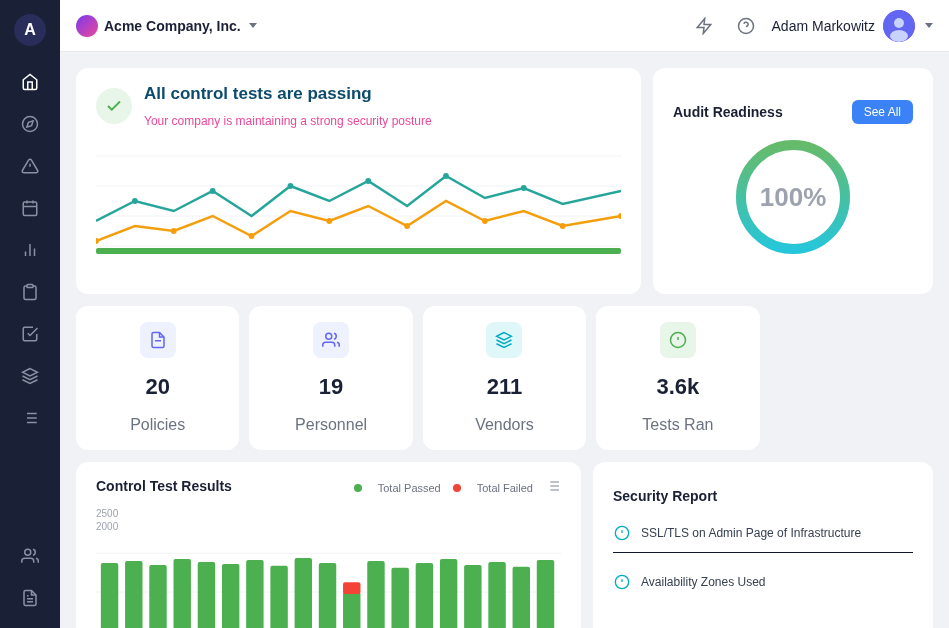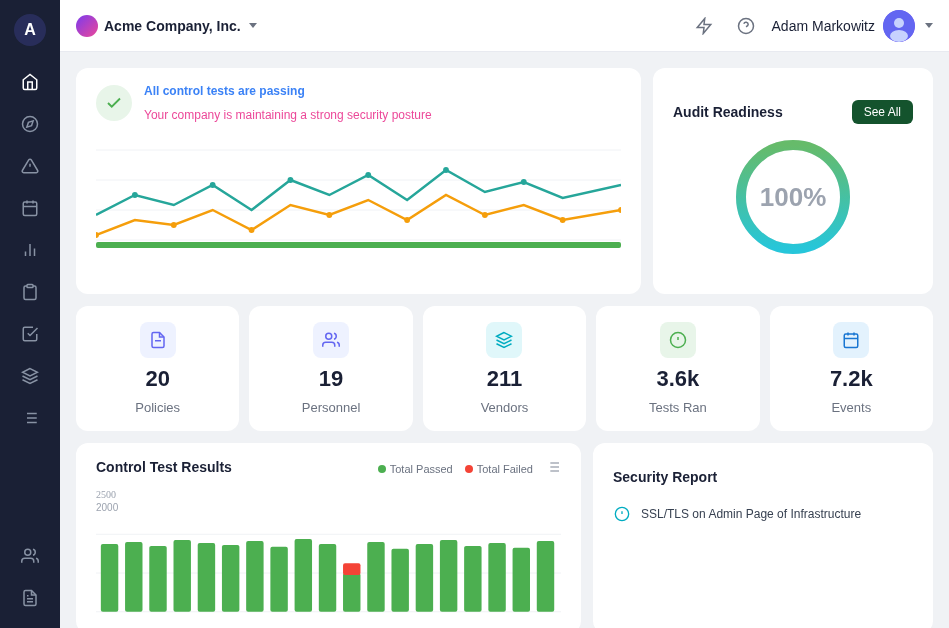--- a/index.html
+++ b/index.html
@@ -150,23 +150,23 @@
       border-radius: 50%;
       background: #e8f5e9;
       display: flex;
       align-items: center;
       justify-content: center;
       color: #4caf50;
       font-size: 16px;
       flex-shrink: 0;
     }
     .status-text h2 {
-      font-size: 12px;
+      font-size: 17px;
       font-weight: 700;
-      color: #3b82f6;
+      color: #0c4a6e;
     }
     .status-text p {
       font-size: 12px;
       color: #ec4899;
       margin-top: 10px;
     }
     .chart-area {
       flex: 1;
       min-height: 120px;
       position: relative;
@@ -191,21 +191,21 @@
       justify-content: space-between;
       width: 100%;
       margin-bottom: 8px;
     }
     .audit-title {
       font-size: 14px;
       font-weight: 600;
       color: #1a2035;
     }
     .see-all-btn {
-      background: #14532d;
+      background: #3b82f6;
       color: #fff;
       border: none;
       border-radius: 6px;
       padding: 5px 12px;
       font-size: 12px;
       cursor: pointer;
       font-weight: 500;
     }
     .donut-container {
       position: relative;
@@ -233,21 +233,21 @@
       grid-template-columns: repeat(5, 1fr);
       gap: 10px;
     }
     .stat-card {
       background: #fff;
       border-radius: 12px;
       padding: 16px;
       display: flex;
       flex-direction: column;
       align-items: center;
-      gap: 8px;
+      gap: 16px;
     }
     .stat-icon {
       width: 36px;
       height: 36px;
       border-radius: 8px;
       background: #eef2ff;
       display: flex;
       align-items: center;
       justify-content: center;
       color: #6366f1;
@@ -256,21 +256,21 @@
     .stat-icon.green { background: #e8f5e9; color: #4caf50; }
     .stat-icon.teal { background: #e0f7fa; color: #00acc1; }
     .stat-icon.blue { background: #e3f2fd; color: #1976d2; }
     .stat-icon.indigo { background: #eef2ff; color: #6366f1; }
     .stat-value {
       font-size: 22px;
       font-weight: 700;
       color: #1a2035;
     }
     .stat-label {
-      font-size: 13px;
+      font-size: 16px;
       color: #6b7280;
     }
 
     
     .bottom-row {
       display: grid;
       grid-template-columns: 1fr 340px;
       gap: 12px;
     }
 
@@ -295,21 +295,21 @@
     .legend {
       display: flex;
       gap: 12px;
       font-size: 11px;
       color: #6b7280;
       align-items: center;
     }
     .legend-item {
       display: flex;
       align-items: center;
-      gap: 4px;
+      gap: 16px;
     }
     .legend-dot {
       width: 8px;
       height: 8px;
       border-radius: 50%;
     }
     .legend-dot.green { background: #4caf50; }
     .legend-dot.red { background: #f44336; }
     .control-menu-icon {
       color: #9ca3af;
@@ -611,32 +611,20 @@
           <svg width="18" height="18" viewBox="0 0 24 24" fill="none" stroke="currentColor" stroke-width="2">
             <circle cx="12" cy="12" r="10"></circle>
             <line x1="12" y1="8" x2="12" y2="12"></line>
             <line x1="12" y1="16" x2="12.01" y2="16"></line>
           </svg>
         </div>
         <span class="stat-value">3.6k</span>
         <span class="stat-label">Tests Ran</span>
       </div>
 
-      <div class="stat-card">
-        <div class="stat-icon blue">
-          <svg width="18" height="18" viewBox="0 0 24 24" fill="none" stroke="currentColor" stroke-width="2">
-            <rect x="3" y="4" width="18" height="18" rx="2" ry="2"></rect>
-            <line x1="16" y1="2" x2="16" y2="6"></line>
-            <line x1="8" y1="2" x2="8" y2="6"></line>
-            <line x1="3" y1="10" x2="21" y2="10"></line>
-          </svg>
-        </div>
-        <span class="stat-value">7.2k</span>
-        <span class="stat-label">Events</span>
-      </div>
     </div>
 
     <div class="bottom-row">
 
       <div class="control-card">
         <div class="control-header">
           <span class="control-title">Control Test Results</span>
           <div style="display:flex;align-items:center;gap:12px;">
             <div class="legend">
               <div class="legend-item">
@@ -654,21 +642,21 @@
                 <line x1="8" y1="12" x2="21" y2="12"></line>
                 <line x1="8" y1="18" x2="21" y2="18"></line>
                 <line x1="3" y1="6" x2="3.01" y2="6"></line>
                 <line x1="3" y1="12" x2="3.01" y2="12"></line>
                 <line x1="3" y1="18" x2="3.01" y2="18"></line>
               </svg>
             </div>
           </div>
         </div>
         <div style="position:relative;">
-          <div style="font-size:10px;color:#9ca3af;margin-bottom:2px;font-family:Liberation Serif, serif;">2500</div>
+          <div style="font-size:10px;color:#9ca3af;margin-bottom:2px;">2500</div>
           <div style="font-size:10px;color:#9ca3af;margin-bottom:20px;">2000</div>
           <svg viewBox="0 0 480 80" width="100%" height="80">
 
             <line x1="0" y1="0" x2="480" y2="0" stroke="#f0f2f5" stroke-width="1"></line>
             <line x1="0" y1="40" x2="480" y2="40" stroke="#f0f2f5" stroke-width="1"></line>
             <line x1="0" y1="80" x2="480" y2="80" stroke="#f0f2f5" stroke-width="1"></line>
 
             <rect x="5" y="10" width="18" height="70" fill="#4caf50" rx="2"></rect>
             <rect x="30" y="8" width="18" height="72" fill="#4caf50" rx="2"></rect>
             <rect x="55" y="12" width="18" height="68" fill="#4caf50" rx="2"></rect>
@@ -699,17 +687,27 @@
         <div class="report-item">
           <div class="report-status-icon">
             <svg width="16" height="16" viewBox="0 0 24 24" fill="none" stroke="#00acc1" stroke-width="2">
               <circle cx="12" cy="12" r="10"></circle>
               <line x1="12" y1="8" x2="12" y2="12"></line>
               <line x1="12" y1="16" x2="12.01" y2="16"></line>
             </svg>
           </div>
           <span class="report-item-text">SSL/TLS on Admin Page of Infrastructure</span>
         </div>
+        <div class="report-item">
+          <div class="report-status-icon">
+            <svg width="16" height="16" viewBox="0 0 24 24" fill="none" stroke="#00acc1" stroke-width="2">
+              <circle cx="12" cy="12" r="10"></circle>
+              <line x1="12" y1="8" x2="12" y2="12"></line>
+              <line x1="12" y1="16" x2="12.01" y2="16"></line>
+            </svg>
+          </div>
+          <span class="report-item-text">Availability Zones Used</span>
+        </div>
       </div>
     </div>
 
   </div>
 </div>
 
 </body></html>

